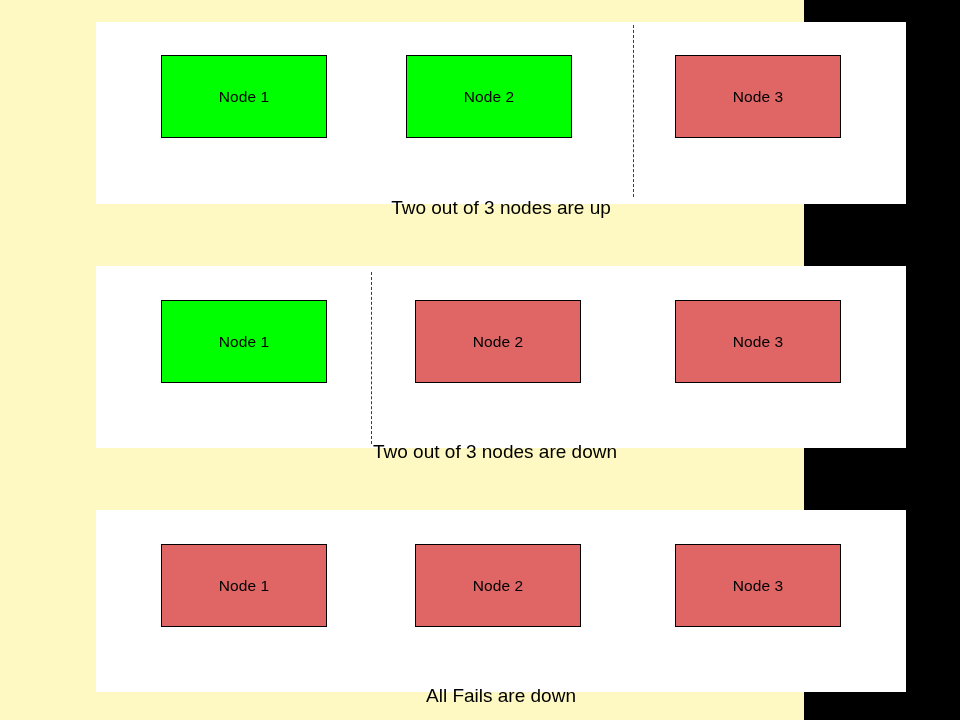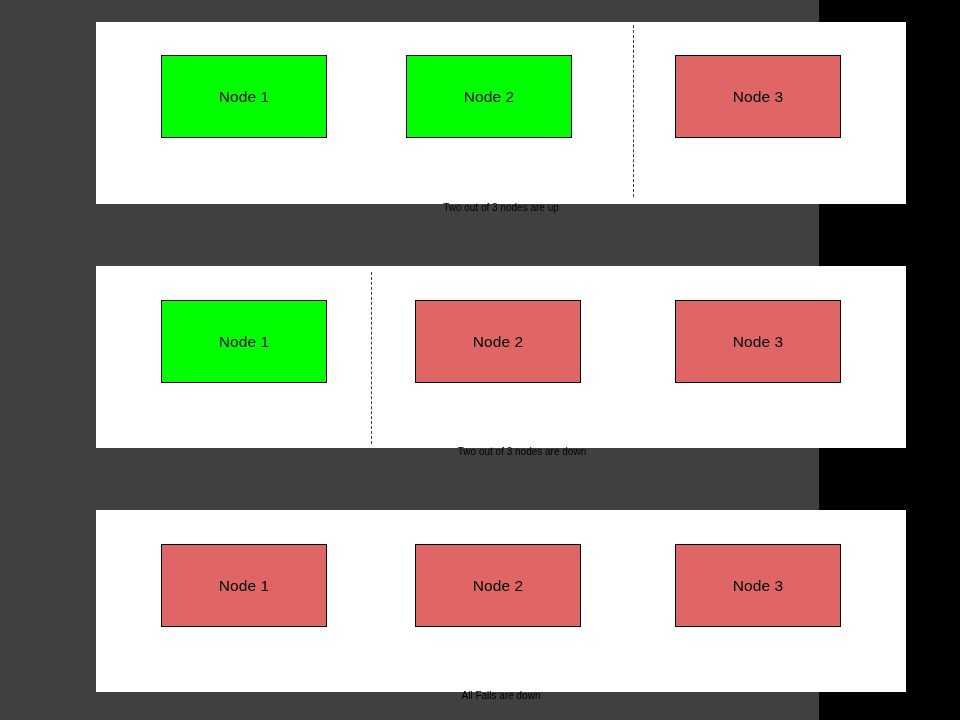--- a/index.html
+++ b/index.html
@@ -12,22 +12,21 @@
     height: 720px;
     position: relative;
     overflow: hidden;
     font-family: "Liberation Sans", sans-serif;
   }
   .stage {
     position: absolute;
     left: 0; top: 0;
     width: 804px;
     height: 720px;
-    background: #404040;
-    padding-left: 15px;
+    background: #fef9c3;
   }
   .panel {
     position: absolute;
     background: #ffffff;
     box-sizing: border-box;
   }
   #panel-1 { left: 96px;  top: 22px;  width: 810px; height: 182px; }
   #panel-2 { left: 96px;  top: 266px; width: 810px; height: 182px; }
   #panel-3 { left: 96px;  top: 510px; width: 810px; height: 182px; }
 
@@ -60,26 +59,26 @@
     width: 0;
     border-left: 1.7px dashed #3a3a3a;
   }
   #divider-1 { left: 537px; top: 3px;  height: 172px; }
   #divider-2 { left: 275px; top: 6px;  height: 172px; }
 
   .caption {
     position: absolute;
     text-align: center;
     color: #000000;
-    font-size: 10px;
+    font-size: 19px;
     line-height: 23px;
     white-space: pre;
   }
   #caption-1 { left: 175px; top: 128px; width: 460px; }
-  #caption-2 { left: 196px; top: 128px; width: 460px; }
+  #caption-2 { left: 169px; top: 128px; width: 460px; }
   #caption-3 { left: 175px; top: 128px; width: 460px; }
   .caption-line { display: block; }
 </style>
 </head>
 <body>
 
 <div class="stage">
 
   <div class="panel" id="panel-1">
 

